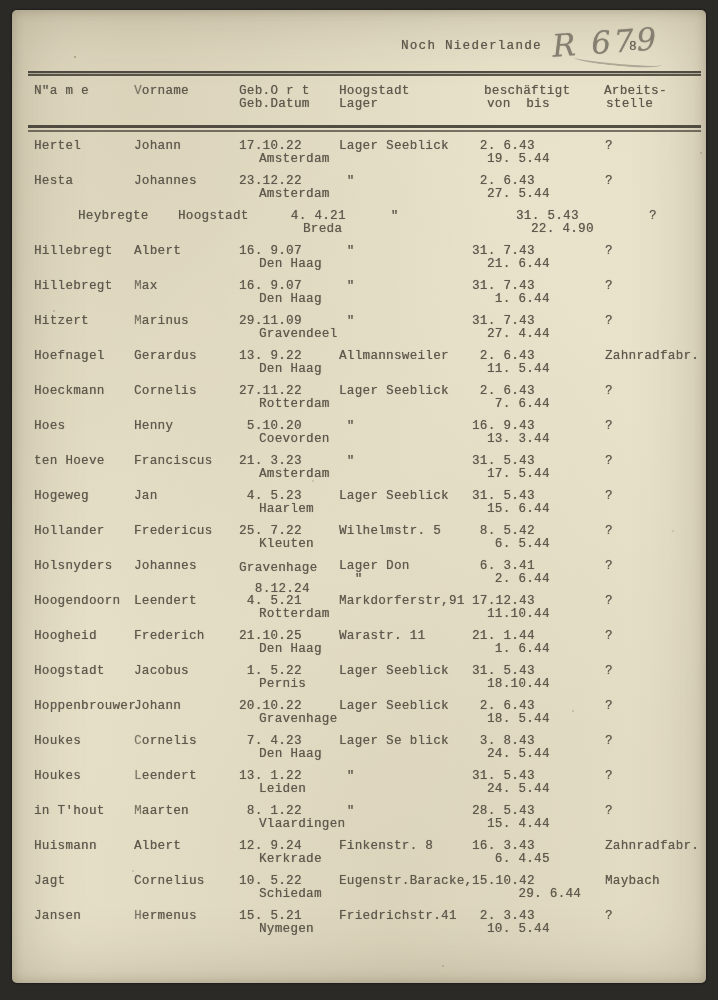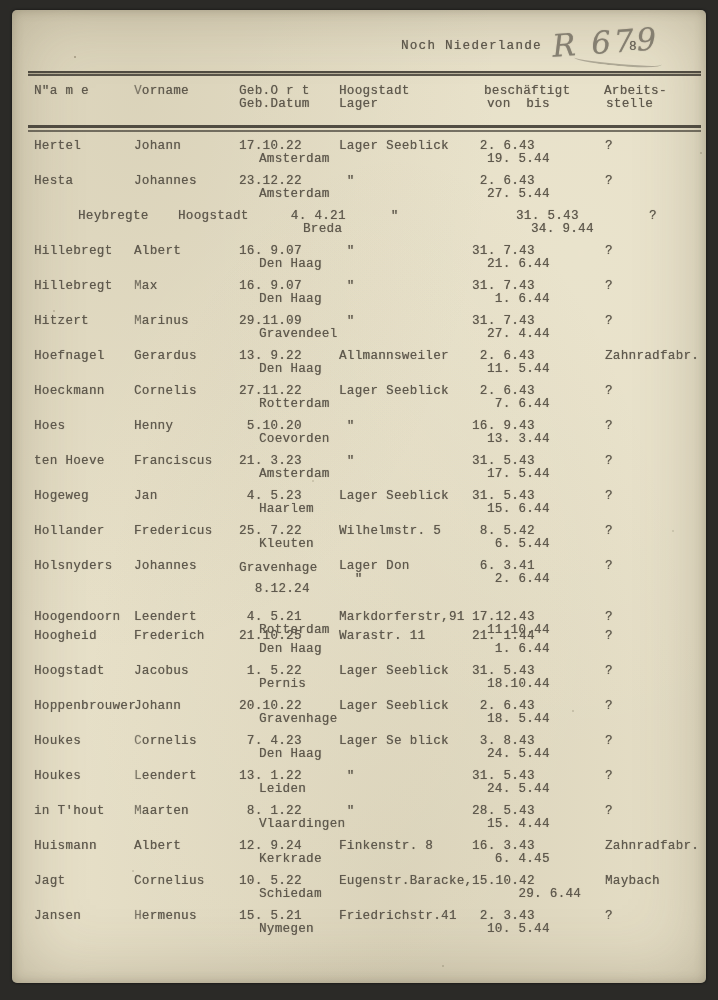--- a/index.html
+++ b/index.html
@@ -155,21 +155,21 @@
     <span class="cell c-arbeit">?</span>
   </div>
         <div class="row tw" style="top: 210px; margin-left: 44px;">
     <span class="cell c-name">Heybregte</span>
     <span class="cell c-vorname">Hoogstadt</span>
     <span class="cell c-gebdat"> 4. 4.21</span>
     <span class="cell c-gebort">Breda</span>
     <span class="cell c-kommando"> "</span>
     
     <span class="cell c-von">31. 5.43</span>
-    <span class="cell c-bis">34. 9.44</span>
+    <span class="cell c-bis">22. 4.90</span>
     <span class="cell c-arbeit">?</span>
   </div>
         <div class="row tw" style="top: 245px;">
     <span class="cell c-name">Hillebregt</span>
     <span class="cell c-vorname">Albert</span>
     <span class="cell c-gebdat">16. 9.07</span>
     <span class="cell c-gebort">Den Haag</span>
     <span class="cell c-kommando"> "</span>
     
     <span class="cell c-von">31. 7.43</span>
@@ -268,21 +268,21 @@
     <span class="cell c-name">Holsnyders</span>
     <span class="cell c-vorname">Johannes</span>
     <span class="cell c-gebdat overlap-date"> 8.12.24</span>
     <span class="cell c-gebort overlap">Gravenhage</span>
     <span class="cell c-kommando">Lager Don</span>
     <span class="cell c-kommando2">  "</span>
     <span class="cell c-von"> 6. 3.41</span>
     <span class="cell c-bis"> 2. 6.44</span>
     <span class="cell c-arbeit">?</span>
   </div>
-        <div class="row tw" style="top: 595px; margin-top: 16px;">
+        <div class="row tw" style="top: 595px;">
     <span class="cell c-name">Hoogendoorn</span>
     <span class="cell c-vorname">Leendert</span>
     <span class="cell c-gebdat"> 4. 5.21</span>
     <span class="cell c-gebort">Rotterdam</span>
     <span class="cell c-kommando">Markdorferstr,91</span>
     
     <span class="cell c-von">17.12.43</span>
     <span class="cell c-bis">11.10.44</span>
     <span class="cell c-arbeit">?</span>
   </div>

